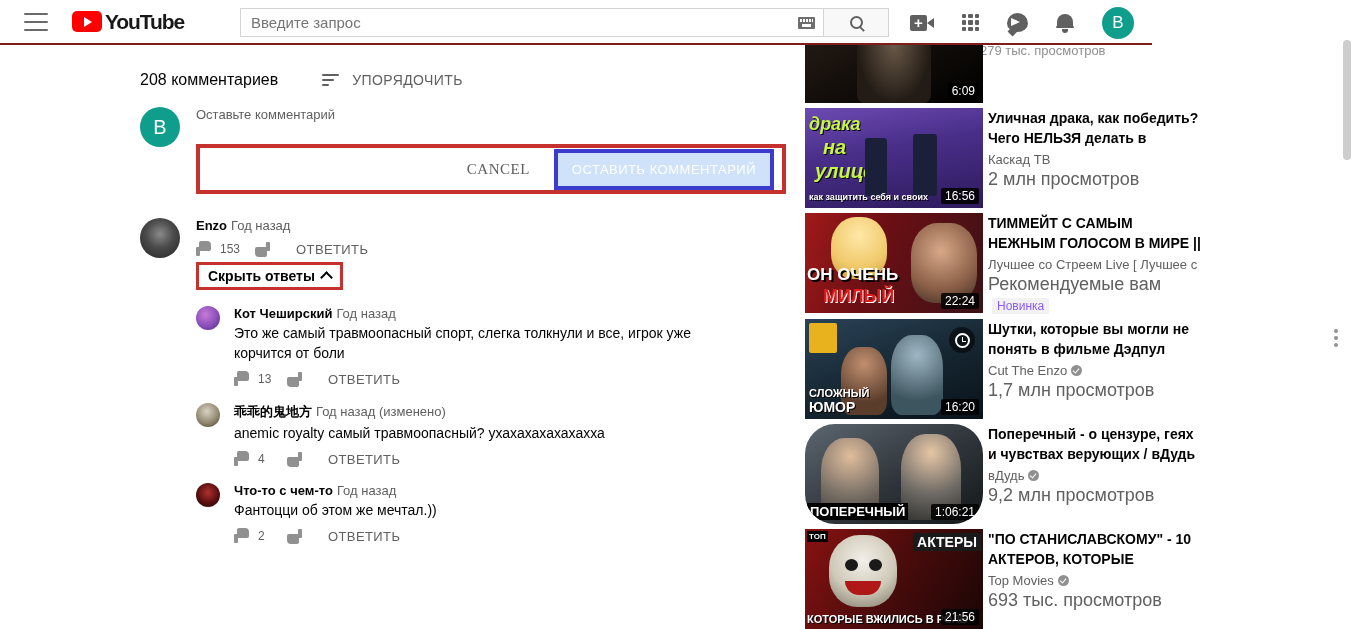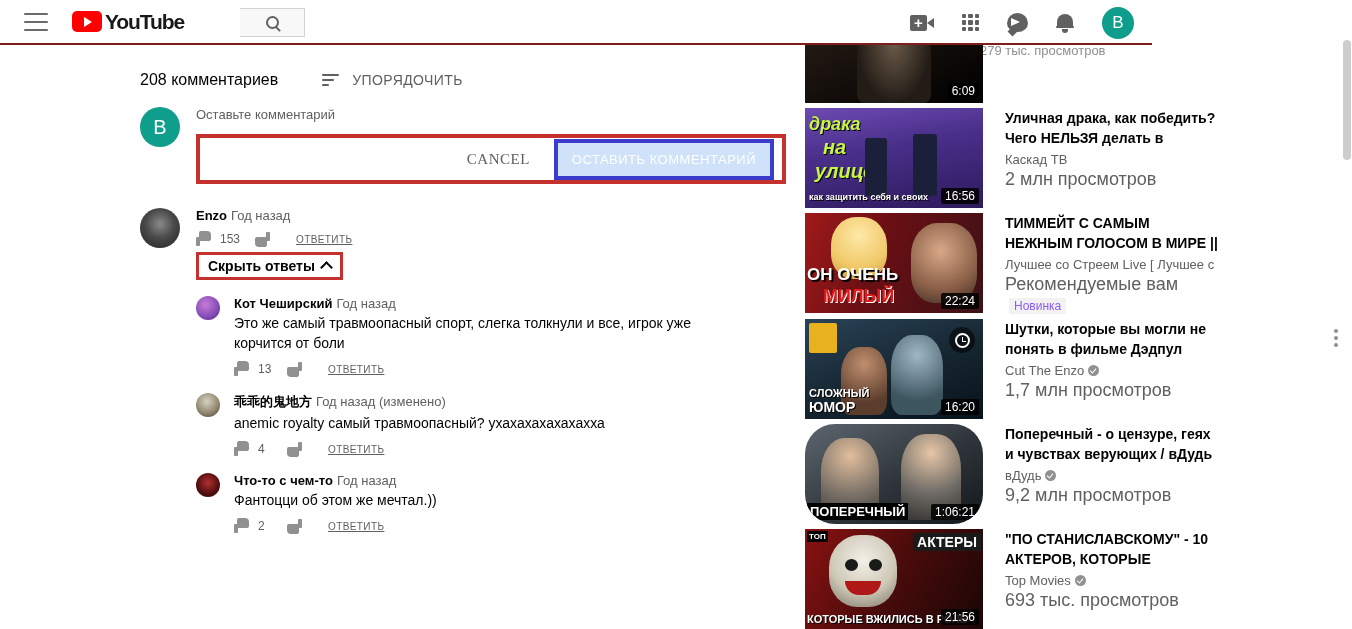--- a/index.html
+++ b/index.html
@@ -183,21 +183,21 @@
 
   
   .composer { display: flex; padding-left: 140px; margin-top: 18px; position: relative; }
   .avatar-me {
     width: 40px; height: 40px; border-radius: 50%;
     background: #0f9d8c; color: #fff; font-size: 20px;
     display: flex; align-items: center; justify-content: center;
     flex: 0 0 auto;
   }
   .composer-right { margin-left: 16px; width: 590px; }
-  .composer-placeholder { font-size: 13px; color: #606060; margin-bottom: 12px; }
+  .composer-placeholder { font-size: 13px; color: #606060; margin-bottom: 22px; }
   .composer-box {
     border: 4px solid #c5322e;
     height: 50px;
     display: flex; align-items: center; justify-content: flex-end;
     padding-right: 8px;
     background: #ffffff;
     position: relative;
   }
   .btn-cancel {
     font-size: 15px; color: #606060; letter-spacing: .5px;
@@ -248,22 +248,22 @@
     content:""; position:absolute; left: 3px; top: 0px;
     width: 12px; height: 10px; background: #909090;
     border-radius: 2px 4px 2px 0;
   }
   .thumb-down::after {
     content:""; position:absolute; left: 0px; top: 6px;
     width: 4px; height: 9px; background: #909090; border-radius: 1px;
   }
   .like-count { font-size: 12px; color: #606060; margin-left: 8px; min-width: 14px; }
   .reply-btn {
-    font-size: 10px; color: #606060; letter-spacing: .4px;
-    margin-left: 26px; cursor: pointer; text-decoration: underline;
+    font-size: 13px; color: #606060; letter-spacing: .4px;
+    margin-left: 26px; cursor: pointer;
   }
 
   .show-replies-wrap {
     margin-left: 56px;
     display: inline-block;
     border: 3px solid #c5322e;
     padding: 3px 9px;
     cursor: pointer;
   }
   .show-replies {
@@ -305,21 +305,21 @@
   .thumb {
     width: 178px; height: 100px; flex: 0 0 auto;
     position: relative; overflow: hidden; background: #222;
   }
   .dur {
     position: absolute; right: 4px; bottom: 4px;
     background: rgba(0,0,0,.85); color: #fff;
     font-size: 12px; padding: 1px 4px; border-radius: 2px;
     font-family: "Liberation Sans", sans-serif; z-index: 5;
   }
-  .vid-meta { margin-left: 22px; width: 215px; padding-top: 0px; }
+  .vid-meta { margin-left: 5px; width: 215px; padding-top: 0px; }
   .vid-title {
     font-size: 14px; font-weight: bold; color: #030303;
     line-height: 20px; overflow: hidden;
   }
   .vid-chan {
     font-size: 13px; color: #606060; margin-top: 4px;
     display: flex; align-items: center; gap: 4px;
     white-space: nowrap;
   }
   .verified {
@@ -440,20 +440,24 @@
     <span></span>
     <span></span>
   </div>
 
   <div class="yt-logo">
     <div class="yt-logo-play"></div>
     <div class="yt-logo-text">YouTube</div>
   </div>
 
   <div class="search-wrap">
+    <div class="search-box">
+      <input class="search-input-text" type="text" placeholder="Введите запрос" style="">
+      <div class="keyboard-icon"></div>
+    </div>
     <div class="search-btn">
       <div class="mag"></div>
     </div>
   </div>
 
   <div class="header-right">
     <div class="hicon">
       <div class="icon-video">
         <div class="body"></div>
         <div class="tri"></div>

